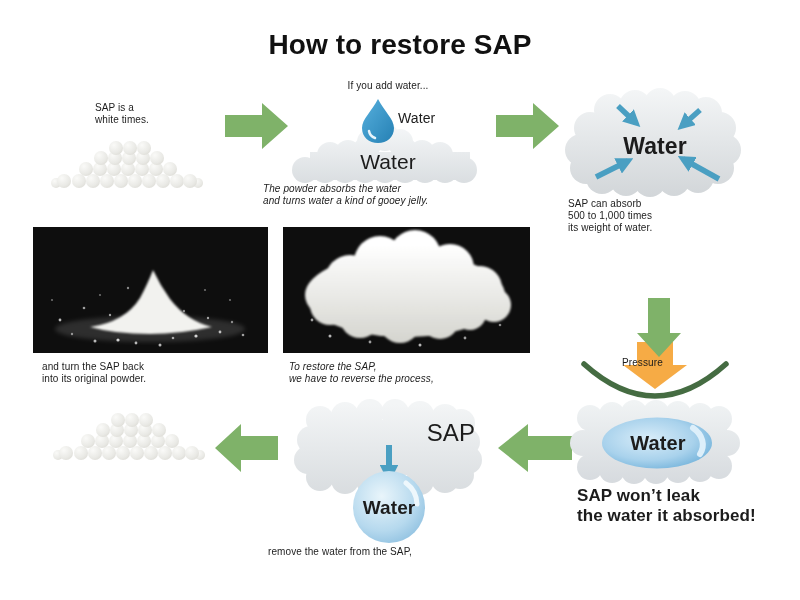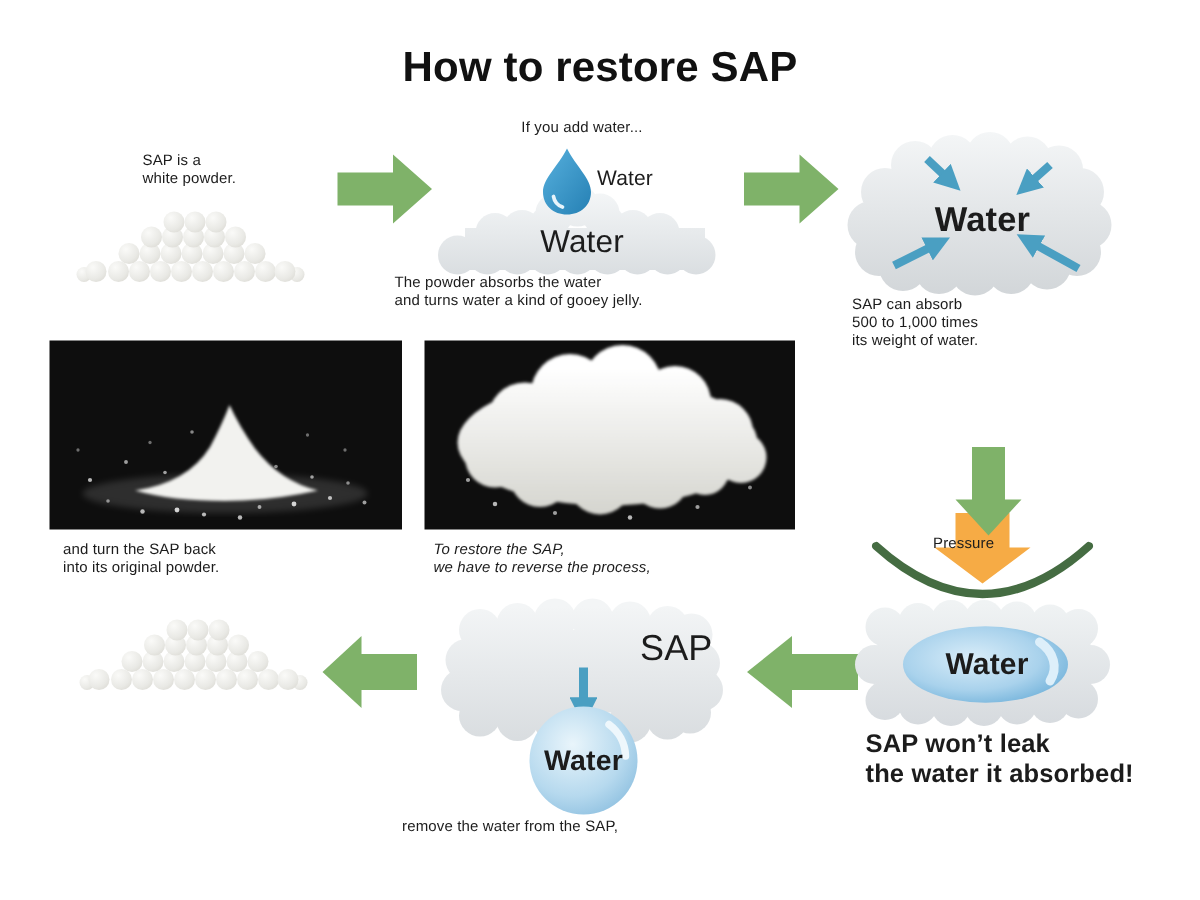--- a/index.html
+++ b/index.html
@@ -290,30 +290,30 @@
     <g>
       <ellipse cx="657" cy="443" rx="55" ry="25.5" fill="url(#ellipseBlue)"></ellipse>
       <path d="M693,428 A32,23 0 0 1 700,454" stroke="#ddeffa" stroke-width="6" fill="none" stroke-linecap="round"></path>
     </g>
   </svg>
 
   <div class="txt title">How to restore SAP</div>
 
   <div class="txt" style="left:95px;top:102px;">
     <div>SAP is a</div>
-    <div>white powder.</div>
+    <div>white times.</div>
   </div>
 
   <div class="txt center" style="left:293px;top:80px;width:190px;">If you add water...</div>
 
   <div class="txt" style="left:398px;top:110px;font-size:14px;">Water</div>
 
   <div class="txt center" style="left:293px;top:149px;width:190px;font-size:21px;">Water</div>
 
-  <div class="txt" style="left:263px;top:183px;">
+  <div class="txt" style="left:263px;top:183px;font-style:italic;">
     <div>The powder absorbs the water</div>
     <div>and turns water a kind of gooey jelly.</div>
   </div>
 
   <div class="txt center bold" style="left:570px;top:132px;width:170px;font-size:23px;">Water</div>
 
   <div class="txt" style="left:568px;top:198px;">
     <div>SAP can absorb</div>
     <div>500 to 1,000 times</div>
     <div>its weight of water.</div>

